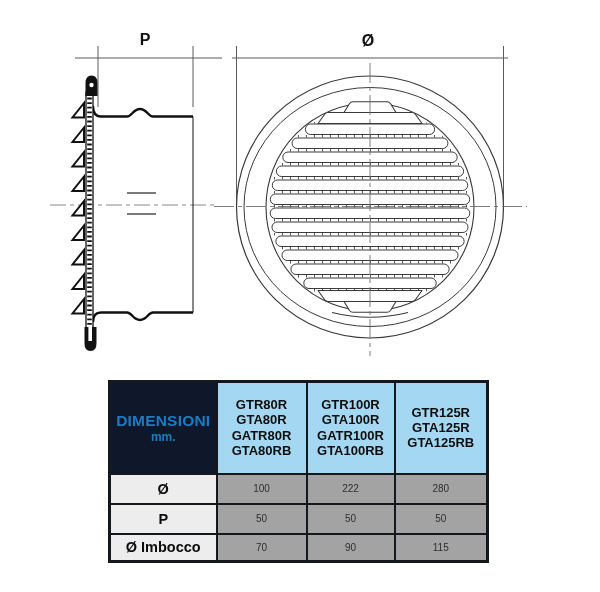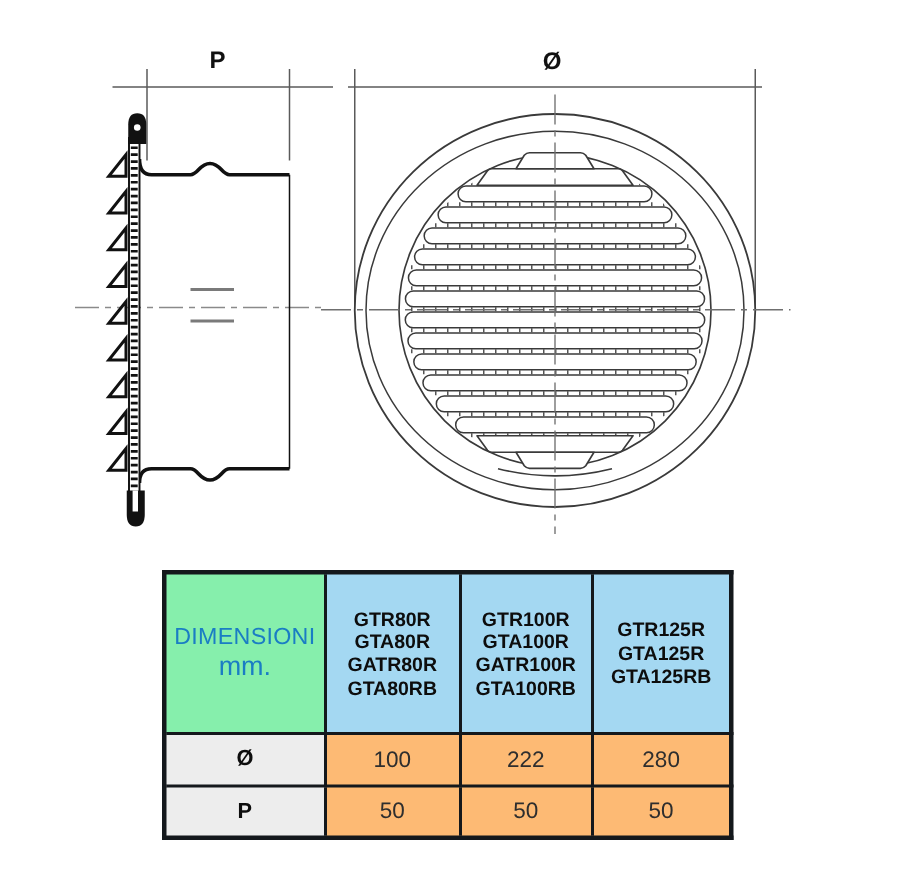--- a/index.html
+++ b/index.html
@@ -28,45 +28,45 @@
     table-layout: fixed;
     border: 3px solid #14181c;
   }
   table.dim-table th, table.dim-table td {
     border: 2px solid #14181c;
     text-align: center;
     vertical-align: middle;
     padding: 0;
   }
   th.dim-head {
-    background: #86efac;
+    background: #0f172a;
     color: #1a7dc4;
-    font-weight: normal;
+    font-weight: bold;
   }
   th.dim-head .l1 { display: block; font-size: 15.5px; letter-spacing: 0.2px; }
-  th.dim-head .l2 { display: block; font-size: 18px; }
+  th.dim-head .l2 { display: block; font-size: 12px; }
   th.model-col {
     background: #a4d8f2;
     color: #0d0d0d;
     font-weight: bold;
     font-size: 13px;
     line-height: 1.18;
     white-space: pre-line;
   }
   td.row-label {
     background: #ededed;
     color: #0d0d0d;
     font-weight: bold;
     font-size: 14.5px;
   }
   td.row-value {
-    background: #fdba74;
+    background: #a3a3a3;
     color: #2e2e2e;
     font-weight: normal;
-    font-size: 15px;
+    font-size: 10px;
   }
   .dim-label-text {
     font-family: "Liberation Sans", sans-serif;
     font-size: 16px;
     font-weight: bold;
     fill: #111111;
   }
 </style>
 </head>
 <body>
@@ -215,17 +215,23 @@
           <td class="row-value">100</td>
           <td class="row-value">222</td>
           <td class="row-value">280</td>
         </tr>
         <tr style="height:30px">
           <td class="row-label">P</td>
           <td class="row-value">50</td>
           <td class="row-value">50</td>
           <td class="row-value">50</td>
         </tr>
+        <tr style="height:28px">
+          <td class="row-label">Ø Imbocco</td>
+          <td class="row-value">70</td>
+          <td class="row-value">90</td>
+          <td class="row-value">115</td>
+        </tr>
       </tbody>
     </table>
   </div>
 
 </div>
 
 </body></html>

